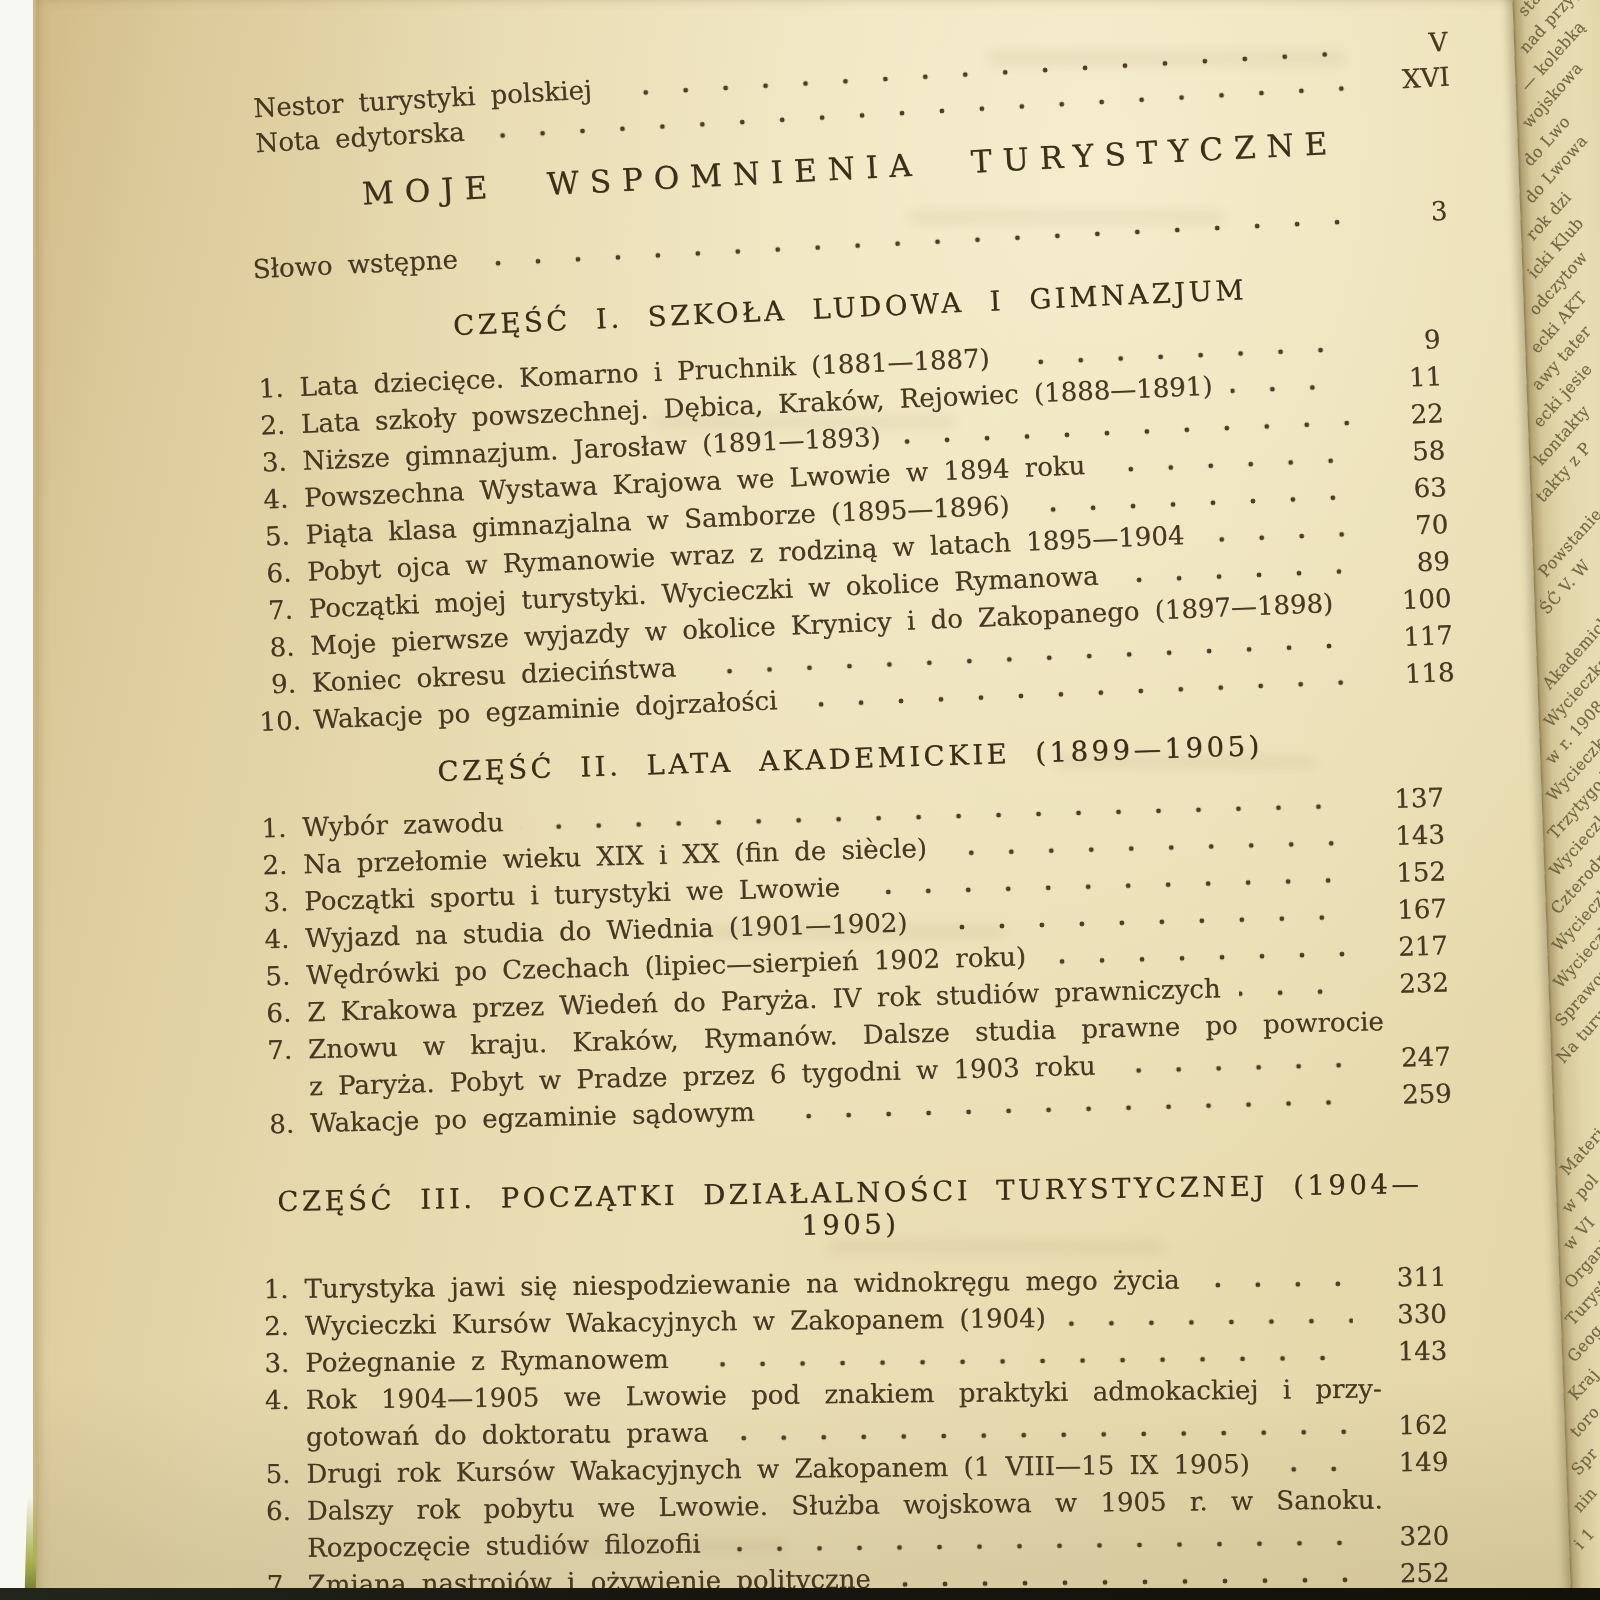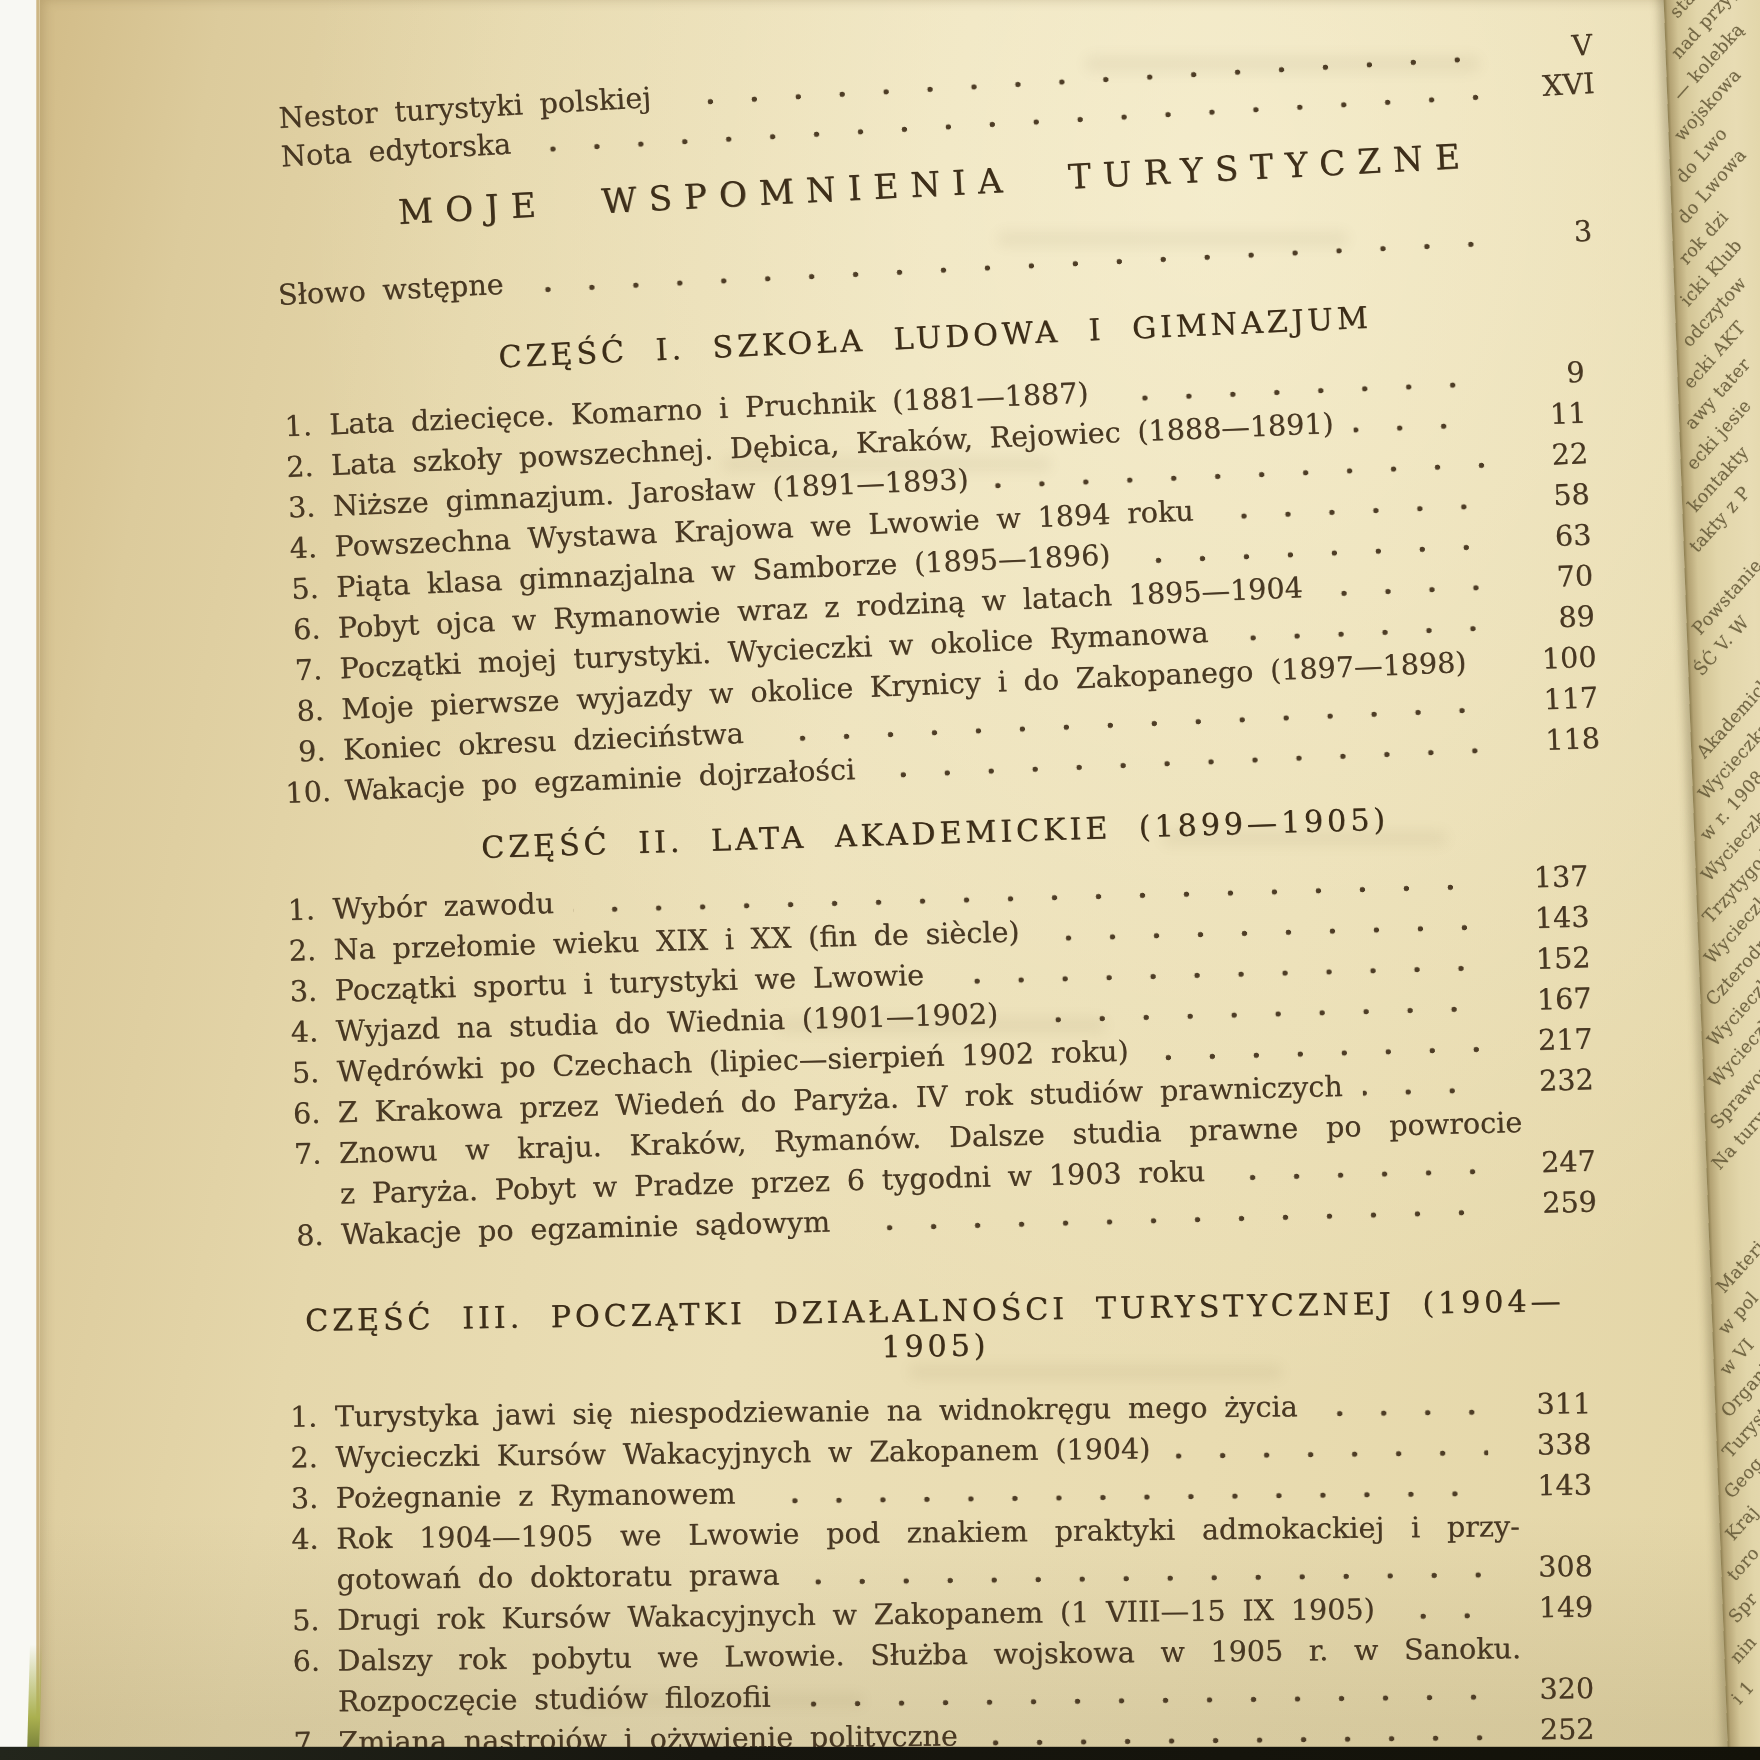--- a/index.html
+++ b/index.html
@@ -339,21 +339,21 @@
             <span class="pg">311</span>
           </div>
 
         </div>
 
         <div>
           <div class="row row1">
             <span class="num">2.</span>
             <span class="txt">Wycieczki Kursów Wakacyjnych w Zakopanem (1904)</span>
             <span class="leader"></span>
-            <span class="pg">338</span>
+            <span class="pg">330</span>
           </div>
 
         </div>
 
         <div>
           <div class="row row1">
             <span class="num">3.</span>
             <span class="txt">Pożegnanie z Rymanowem</span>
             <span class="leader"></span>
             <span class="pg">143</span>
@@ -364,21 +364,21 @@
         <div>
           <div class="row row1 wrapfirst">
             <span class="num">4.</span>
             <span class="txt">Rok 1904—1905 we Lwowie pod znakiem praktyki admokackiej i przy-</span>
 
           </div>
           <div class="row row2">
             <span class="num"></span>
             <span class="txt">gotowań do doktoratu prawa</span>
             <span class="leader"></span>
-            <span class="pg">308</span>
+            <span class="pg">162</span>
           </div>
         </div>
 
         <div>
           <div class="row row1">
             <span class="num">5.</span>
             <span class="txt">Drugi rok Kursów Wakacyjnych w Zakopanem (1 VIII—15 IX 1905)</span>
             <span class="leader"></span>
             <span class="pg">149</span>
           </div>

